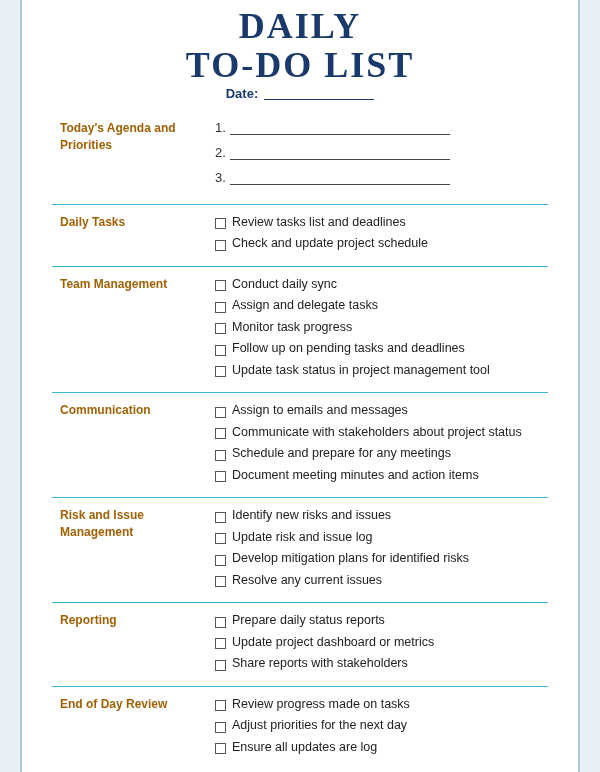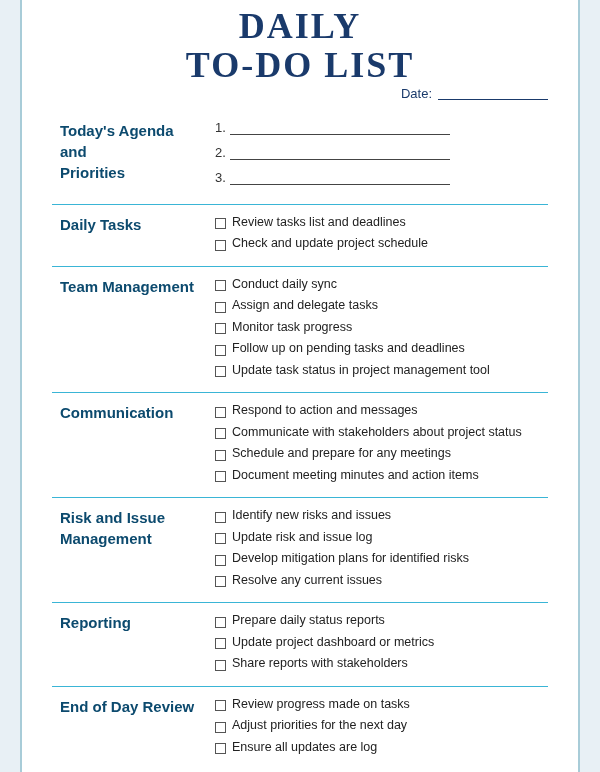--- a/index.html
+++ b/index.html
@@ -32,26 +32,26 @@
       font-size: 36px;
       font-weight: 900;
       color: #1a3a6b;
       letter-spacing: 2px;
       font-family: Georgia, serif;
       line-height: 1.1;
     }
 
     .date-row {
       display: flex;
-      justify-content: flex-end;
+      justify-content: center;
       align-items: center;
       margin-bottom: 10px;
       font-size: 13px;
       color: #1a3a6b;
-      font-weight: normal;
+      font-weight: bold;
     }
 
     .date-line {
       display: inline-block;
       width: 110px;
       border-bottom: 1.5px solid #1a3a6b;
       margin-left: 6px;
       height: 14px;
     }
 
@@ -62,22 +62,22 @@
 
     td {
       vertical-align: top;
       padding: 9px 8px;
       border-bottom: 1.5px solid #3ab5d6;
     }
 
     td:first-child {
       width: 155px;
       font-weight: bold;
-      color: #0c4a6e;
-      font-size: 15px;
+      color: #a16207;
+      font-size: 12px;
       line-height: 1.4;
     }
 
     td:last-child {
       font-size: 12.5px;
       color: #222;
     }
 
     .agenda-list {
       list-style: none;
@@ -207,21 +207,21 @@
               </li>
             </ul>
           </td>
         </tr>
         <tr>
           <td>Communication</td>
           <td>
             <ul class="checklist">
               <li>
                 <span class="checkbox"></span>
-                <span>Respond to action and messages</span>
+                <span>Assign to emails and messages</span>
               </li>
               <li>
                 <span class="checkbox"></span>
                 <span>Communicate with stakeholders about project status</span>
               </li>
               <li>
                 <span class="checkbox"></span>
                 <span>Schedule and prepare for any meetings</span>
               </li>
               <li>

